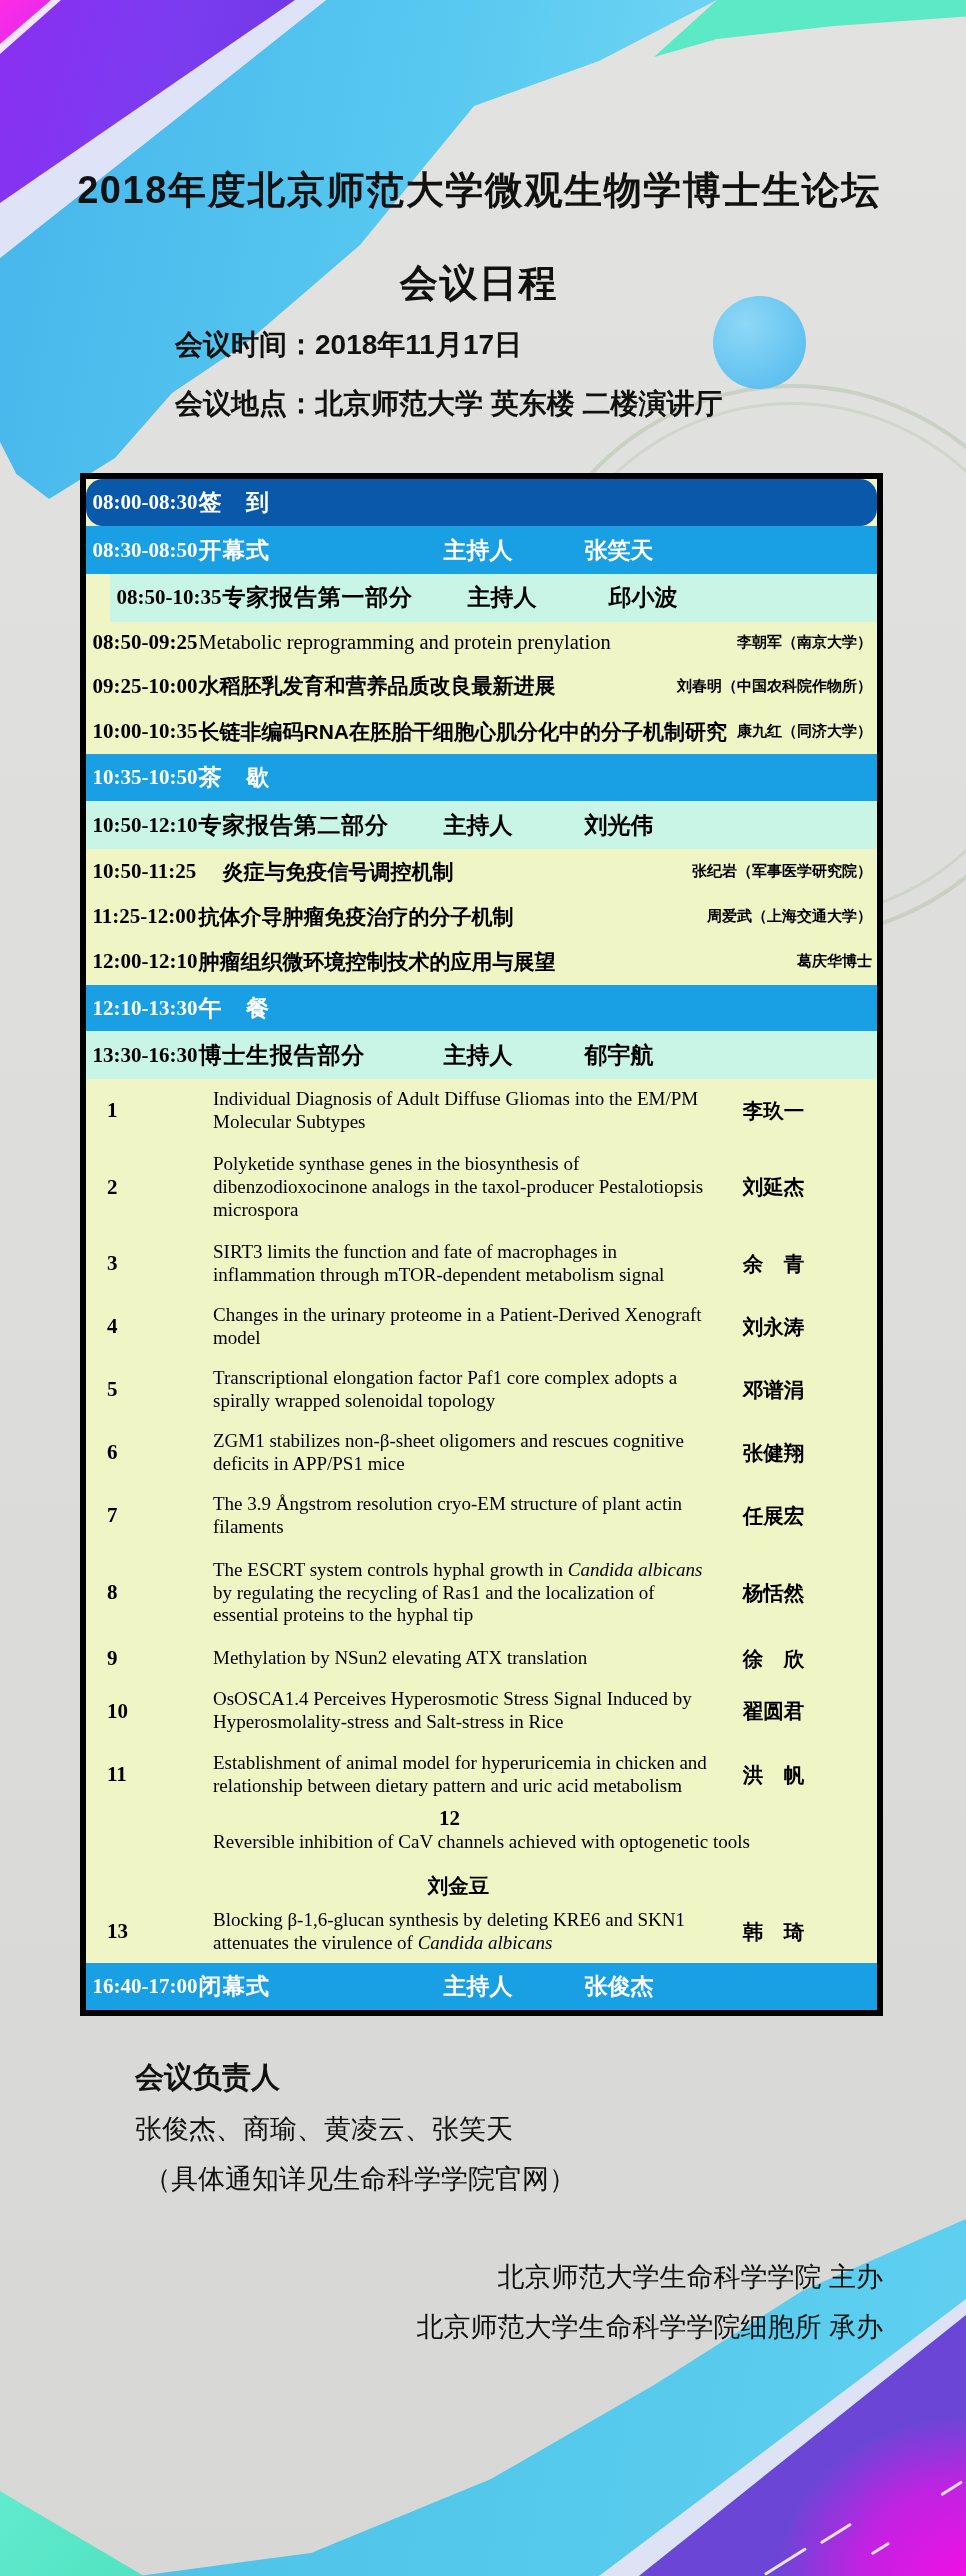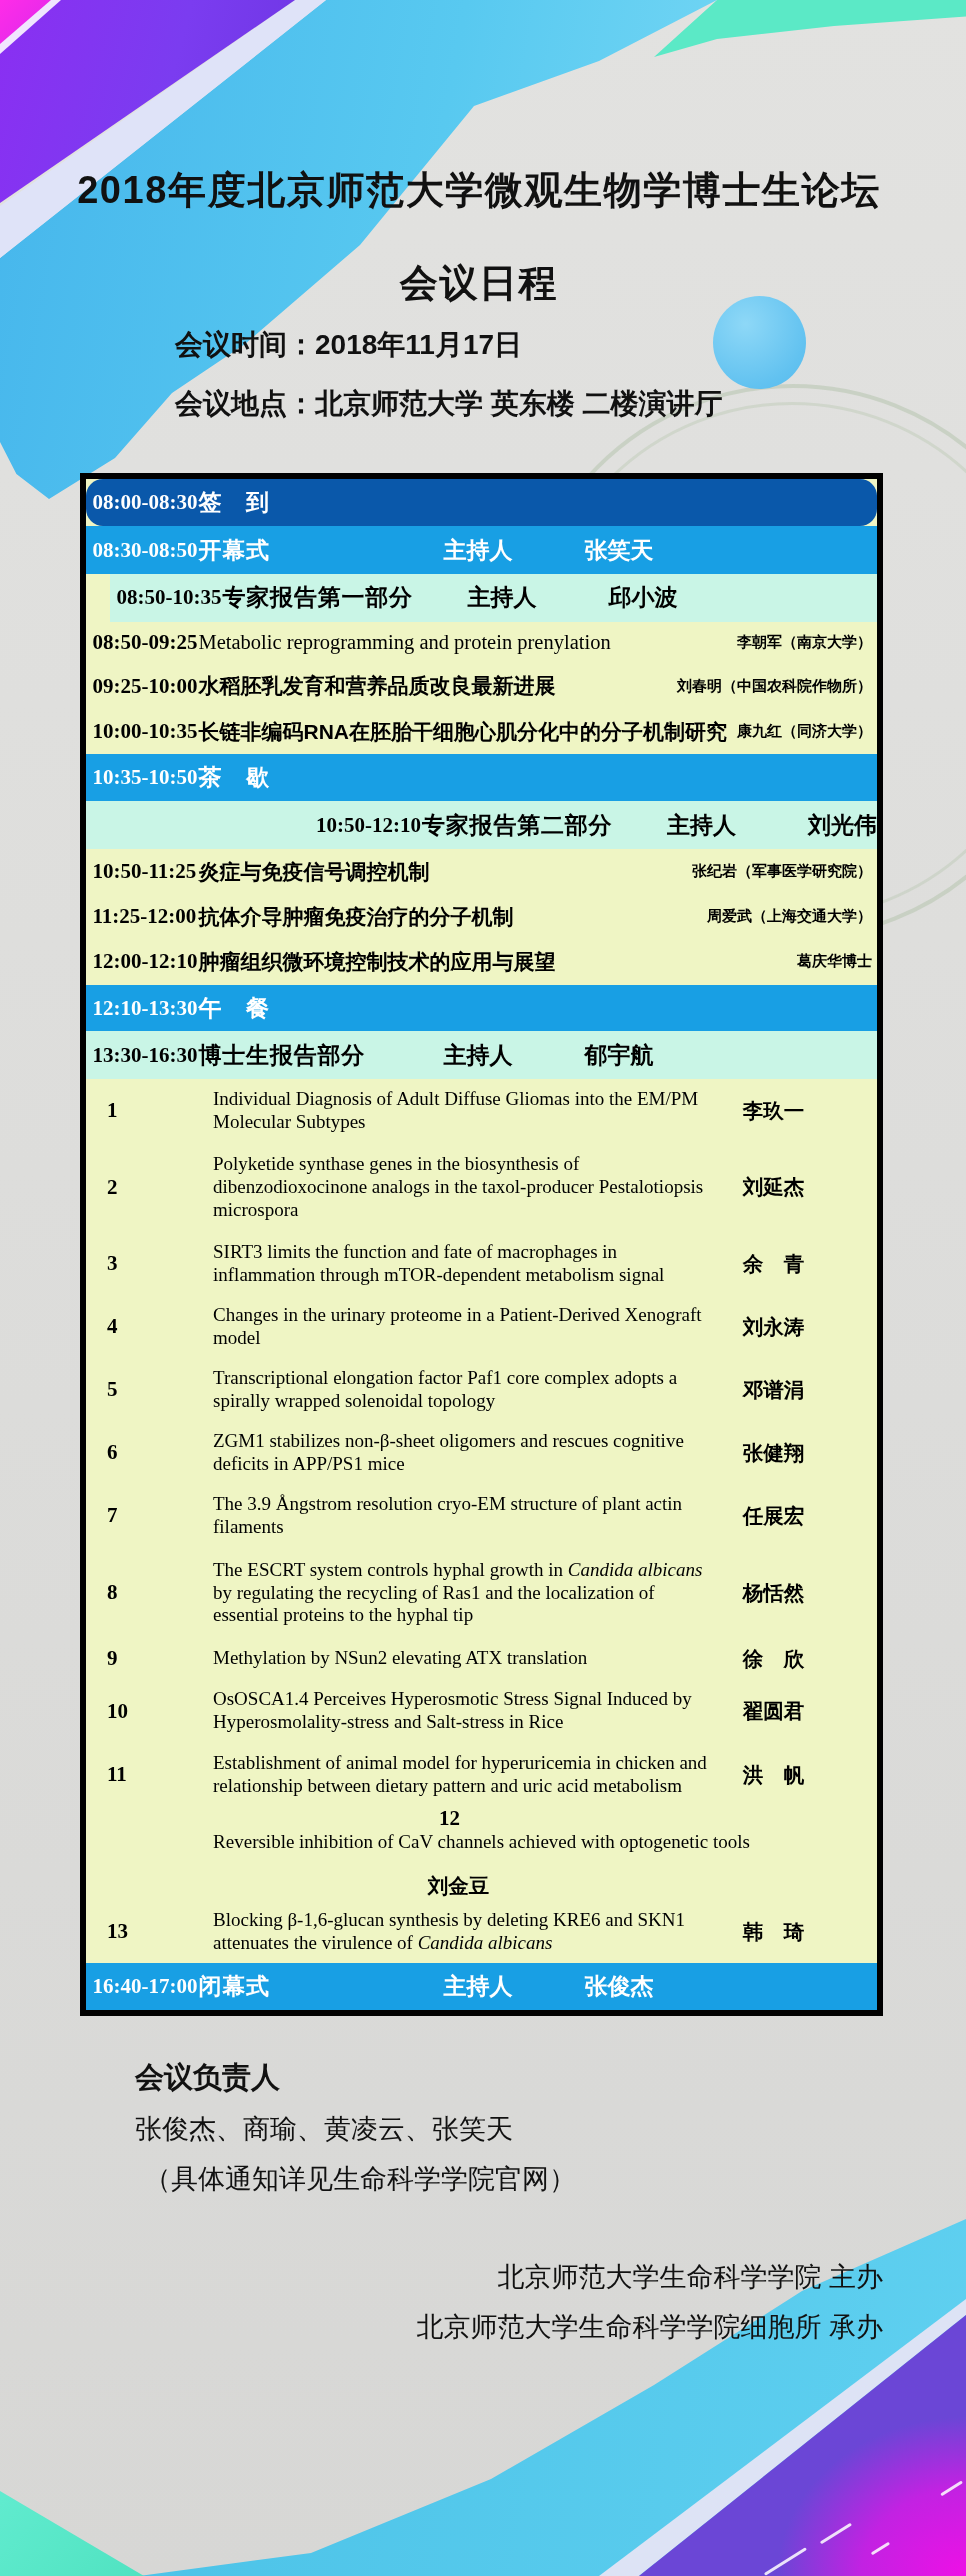--- a/index.html
+++ b/index.html
@@ -148,27 +148,27 @@
       </div>
       <div class="trow talk" style="flex-grow: 67;">
         <span class="c-time">10:00-10:35</span>
         <span class="c-ttitle">长链非编码RNA在胚胎干细胞心肌分化中的分子机制研究</span>
         <span class="c-tspeaker">康九红（同济大学）</span>
       </div>
       <div class="trow banner" style="flex-grow: 62;">
         <span class="c-time">10:35-10:50</span>
         <span class="c-btitle">茶　歇</span>
       </div>
-      <div class="trow section" style="flex-grow: 66; justify-content: flex-end;">
+      <div class="trow section" style="flex-grow: 66;">
         <span class="c-time">10:50-12:10</span>
         <span class="c-btitle">专家报告第二部分</span>
         <span class="c-hostlabel">主持人</span>
         <span class="c-host">刘光伟</span>
       </div>
-      <div class="trow talk" style="flex-grow: 67;">
+      <div class="trow talk" style="flex-grow: 67; gap: 24px;">
         <span class="c-time">10:50-11:25</span>
         <span class="c-ttitle">炎症与免疫信号调控机制</span>
         <span class="c-tspeaker">张纪岩（军事医学研究院）</span>
       </div>
       <div class="trow talk" style="flex-grow: 67;">
         <span class="c-time">11:25-12:00</span>
         <span class="c-ttitle">抗体介导肿瘤免疫治疗的分子机制</span>
         <span class="c-tspeaker">周爱武（上海交通大学）</span>
       </div>
       <div class="trow talk" style="flex-grow: 67;">

